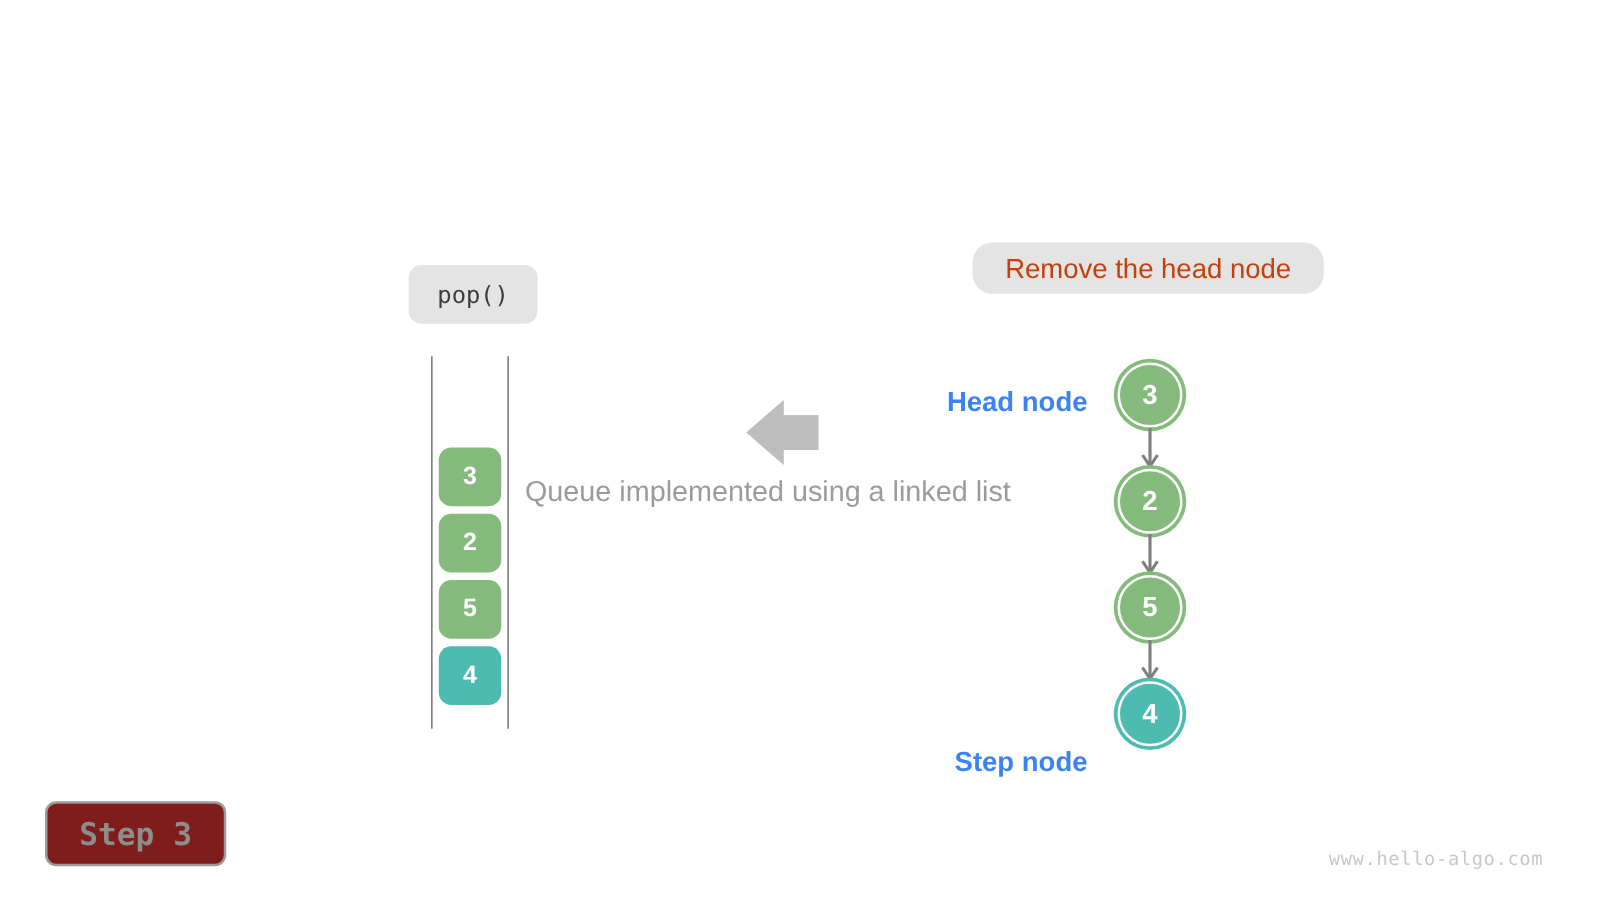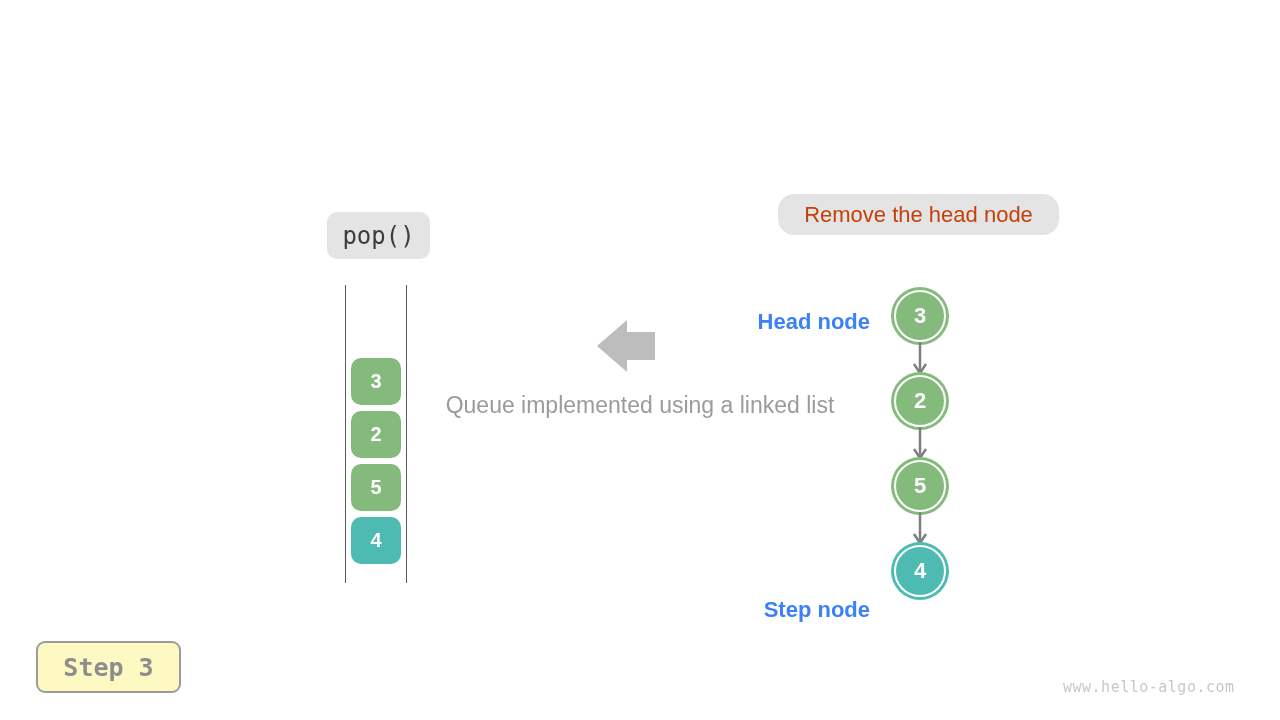--- a/index.html
+++ b/index.html
@@ -8,41 +8,41 @@
     position:relative; background:#ffffff; overflow:hidden;
     font-family:"Liberation Sans", sans-serif;
   }
   .abs { position:absolute; }
   .pill {
     background:#e4e4e4; display:flex; align-items:center; justify-content:center;
     color:#3c3c3c;
   }
   #pop-label {
     left:327px; top:212px; width:103px; height:47px; border-radius:10px;
-    font-family:"DejaVu Sans Mono", monospace; font-size:24px;
+    font-family:"DejaVu Sans Mono", monospace; font-size:19px;
   }
   #annotation {
     left:778px; top:194px; width:281px; height:41px; border-radius:16px;
     font-size:22px; color:#c2410c;
   }
   #queue {
     left:345px; top:285px; width:62px; height:298px;
     border-left:1.5px solid #5a5a5a; border-right:1.5px solid #5a5a5a;
     display:flex; flex-direction:column; justify-content:flex-end; align-items:center;
     gap:6px; padding-bottom:19px;
   }
   .queue-item {
     width:50px; height:47px; border-radius:10px;
     display:flex; align-items:center; justify-content:center;
     color:#ffffff; font-weight:bold; font-size:20px;
   }
   #block-arrow { left:597px; top:320px; }
   #block-arrow polygon { fill:#bdbdbd; }
   #caption {
-    left:420px; top:392px; width:440px; text-align:center;
+    left:420px; top:380px; width:440px; text-align:left;
     font-size:23px; color:#9b9b9b;
   }
   #linked-list {
     left:888px; top:290px; width:64px;
     display:flex; flex-direction:column; align-items:center;
   }
   .ll-node {
     width:52px; height:52px; border-radius:50%;
     border:2.5px solid #ffffff;
     display:flex; align-items:center; justify-content:center;
@@ -51,21 +51,21 @@
   }
   .ll-arrow { flex-shrink:0; display:block; }
   .node-label {
     width:250px; text-align:right;
     font-weight:bold; font-size:22px; color:#3b82f6;
   }
   #head-label { left:620px; top:309px; }
   #tail-label { left:620px; top:597px; }
   #step-box {
     left:36px; top:641px; width:145px; height:52px;
-    background:#fef9c3; border:2px solid #9b9b9b; border-radius:9px;
+    background:#7f1d1d; border:2px solid #9b9b9b; border-radius:9px;
     display:flex; align-items:center; justify-content:center;
     font-family:"DejaVu Sans Mono", monospace; font-weight:bold;
     font-size:25px; color:#8d8d8d;
   }
   #watermark {
     left:1063px; top:678px;
     font-family:"DejaVu Sans Mono", monospace; font-size:15px;
     color:#c8c8c8; letter-spacing:0.5px;
   }
 </style>

